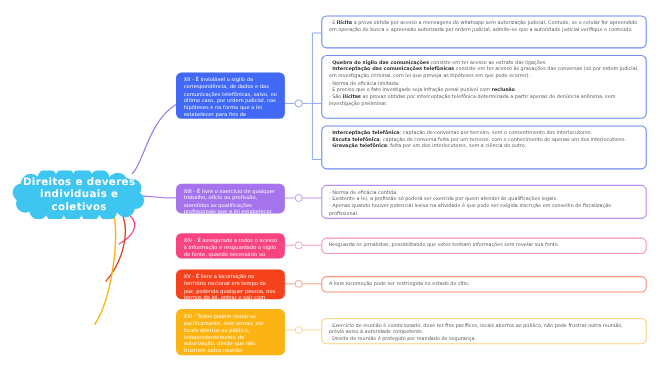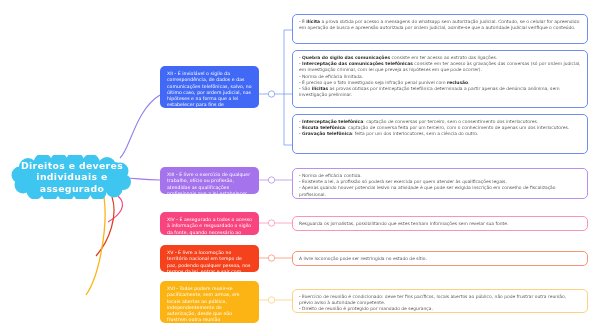--- a/index.html
+++ b/index.html
@@ -110,21 +110,21 @@
         <circle cx="72" cy="38" r="8.5"></circle>
           <circle cx="56" cy="38" r="8.5"></circle>
         <circle cx="40" cy="38" r="8.5"></circle>
           <circle cx="25" cy="36" r="8.5"></circle>
         <circle cx="13" cy="30" r="8.5"></circle>
           <circle cx="10" cy="20" r="8.5"></circle>
       </g>
     </svg>
     <div class="label">
       <span>Direitos e deveres</span>
-      <span>individuais e assegurado</span>
+      <span>individuais e coletivos</span>
     </div>
   </div>
 
   <div class="node" style="left:160px;top:66px;width:99px;height:42px;background:#4169f5;">XII - É inviolável o sigilo da correspondência, de dados e das comunicações telefônicas, salvo, no último caso, por ordem judicial, nas hipóteses e na forma que a lei estabelecer para fins de investigação criminal.</div>
 
   <div class="node" style="left:160px;top:167px;width:99px;height:27px;background:#a574ec;">XIII - É livre o exercício de qualquer trabalho, ofício ou profissão, atendidas as qualificações profissionais que a lei estabelecer.</div>
 
   <div class="node" style="left:160px;top:212px;width:99px;height:23px;background:#f8457f;">XIV - É assegurado a todos o acesso à informação e resguardado o sigilo da fonte, quando necessário ao exercício profissional.</div>
 
   <div class="node" style="left:160px;top:245px;width:99px;height:27px;background:#f6421c;">XV - É livre a locomoção no território nacional em tempo de paz, podendo qualquer pessoa, nos termos da lei, entrar e sair com seus bens.</div>

